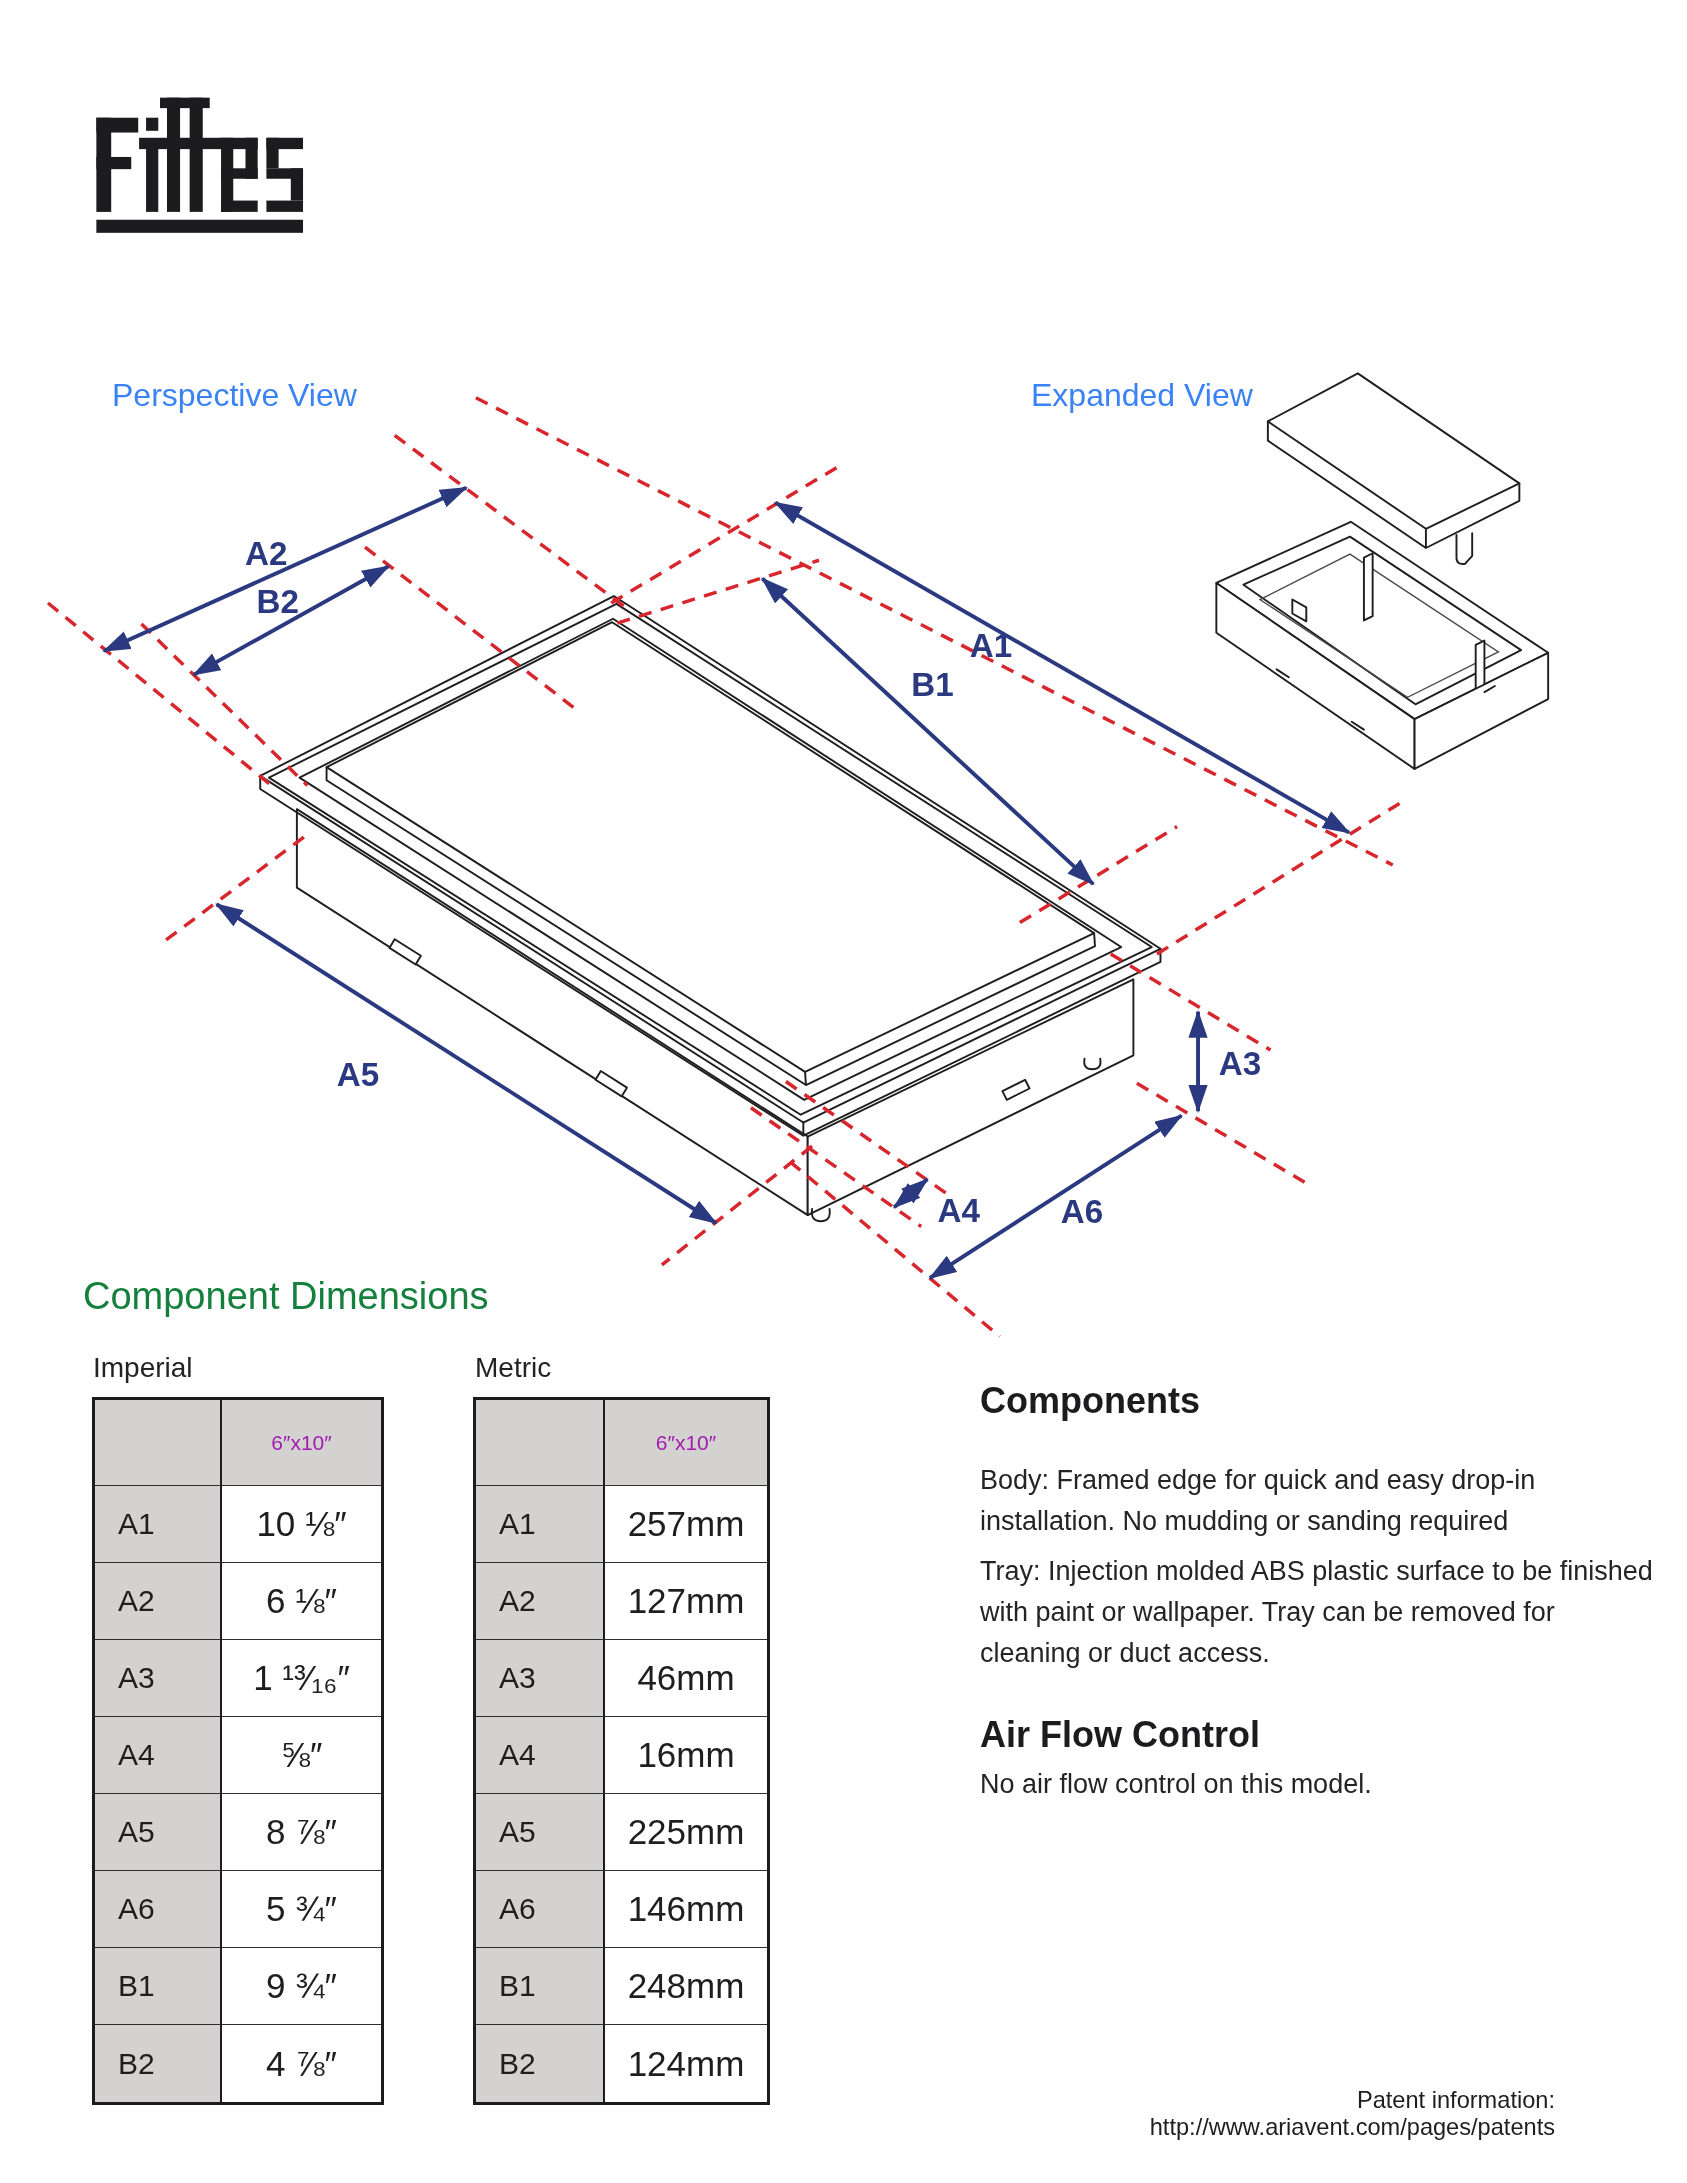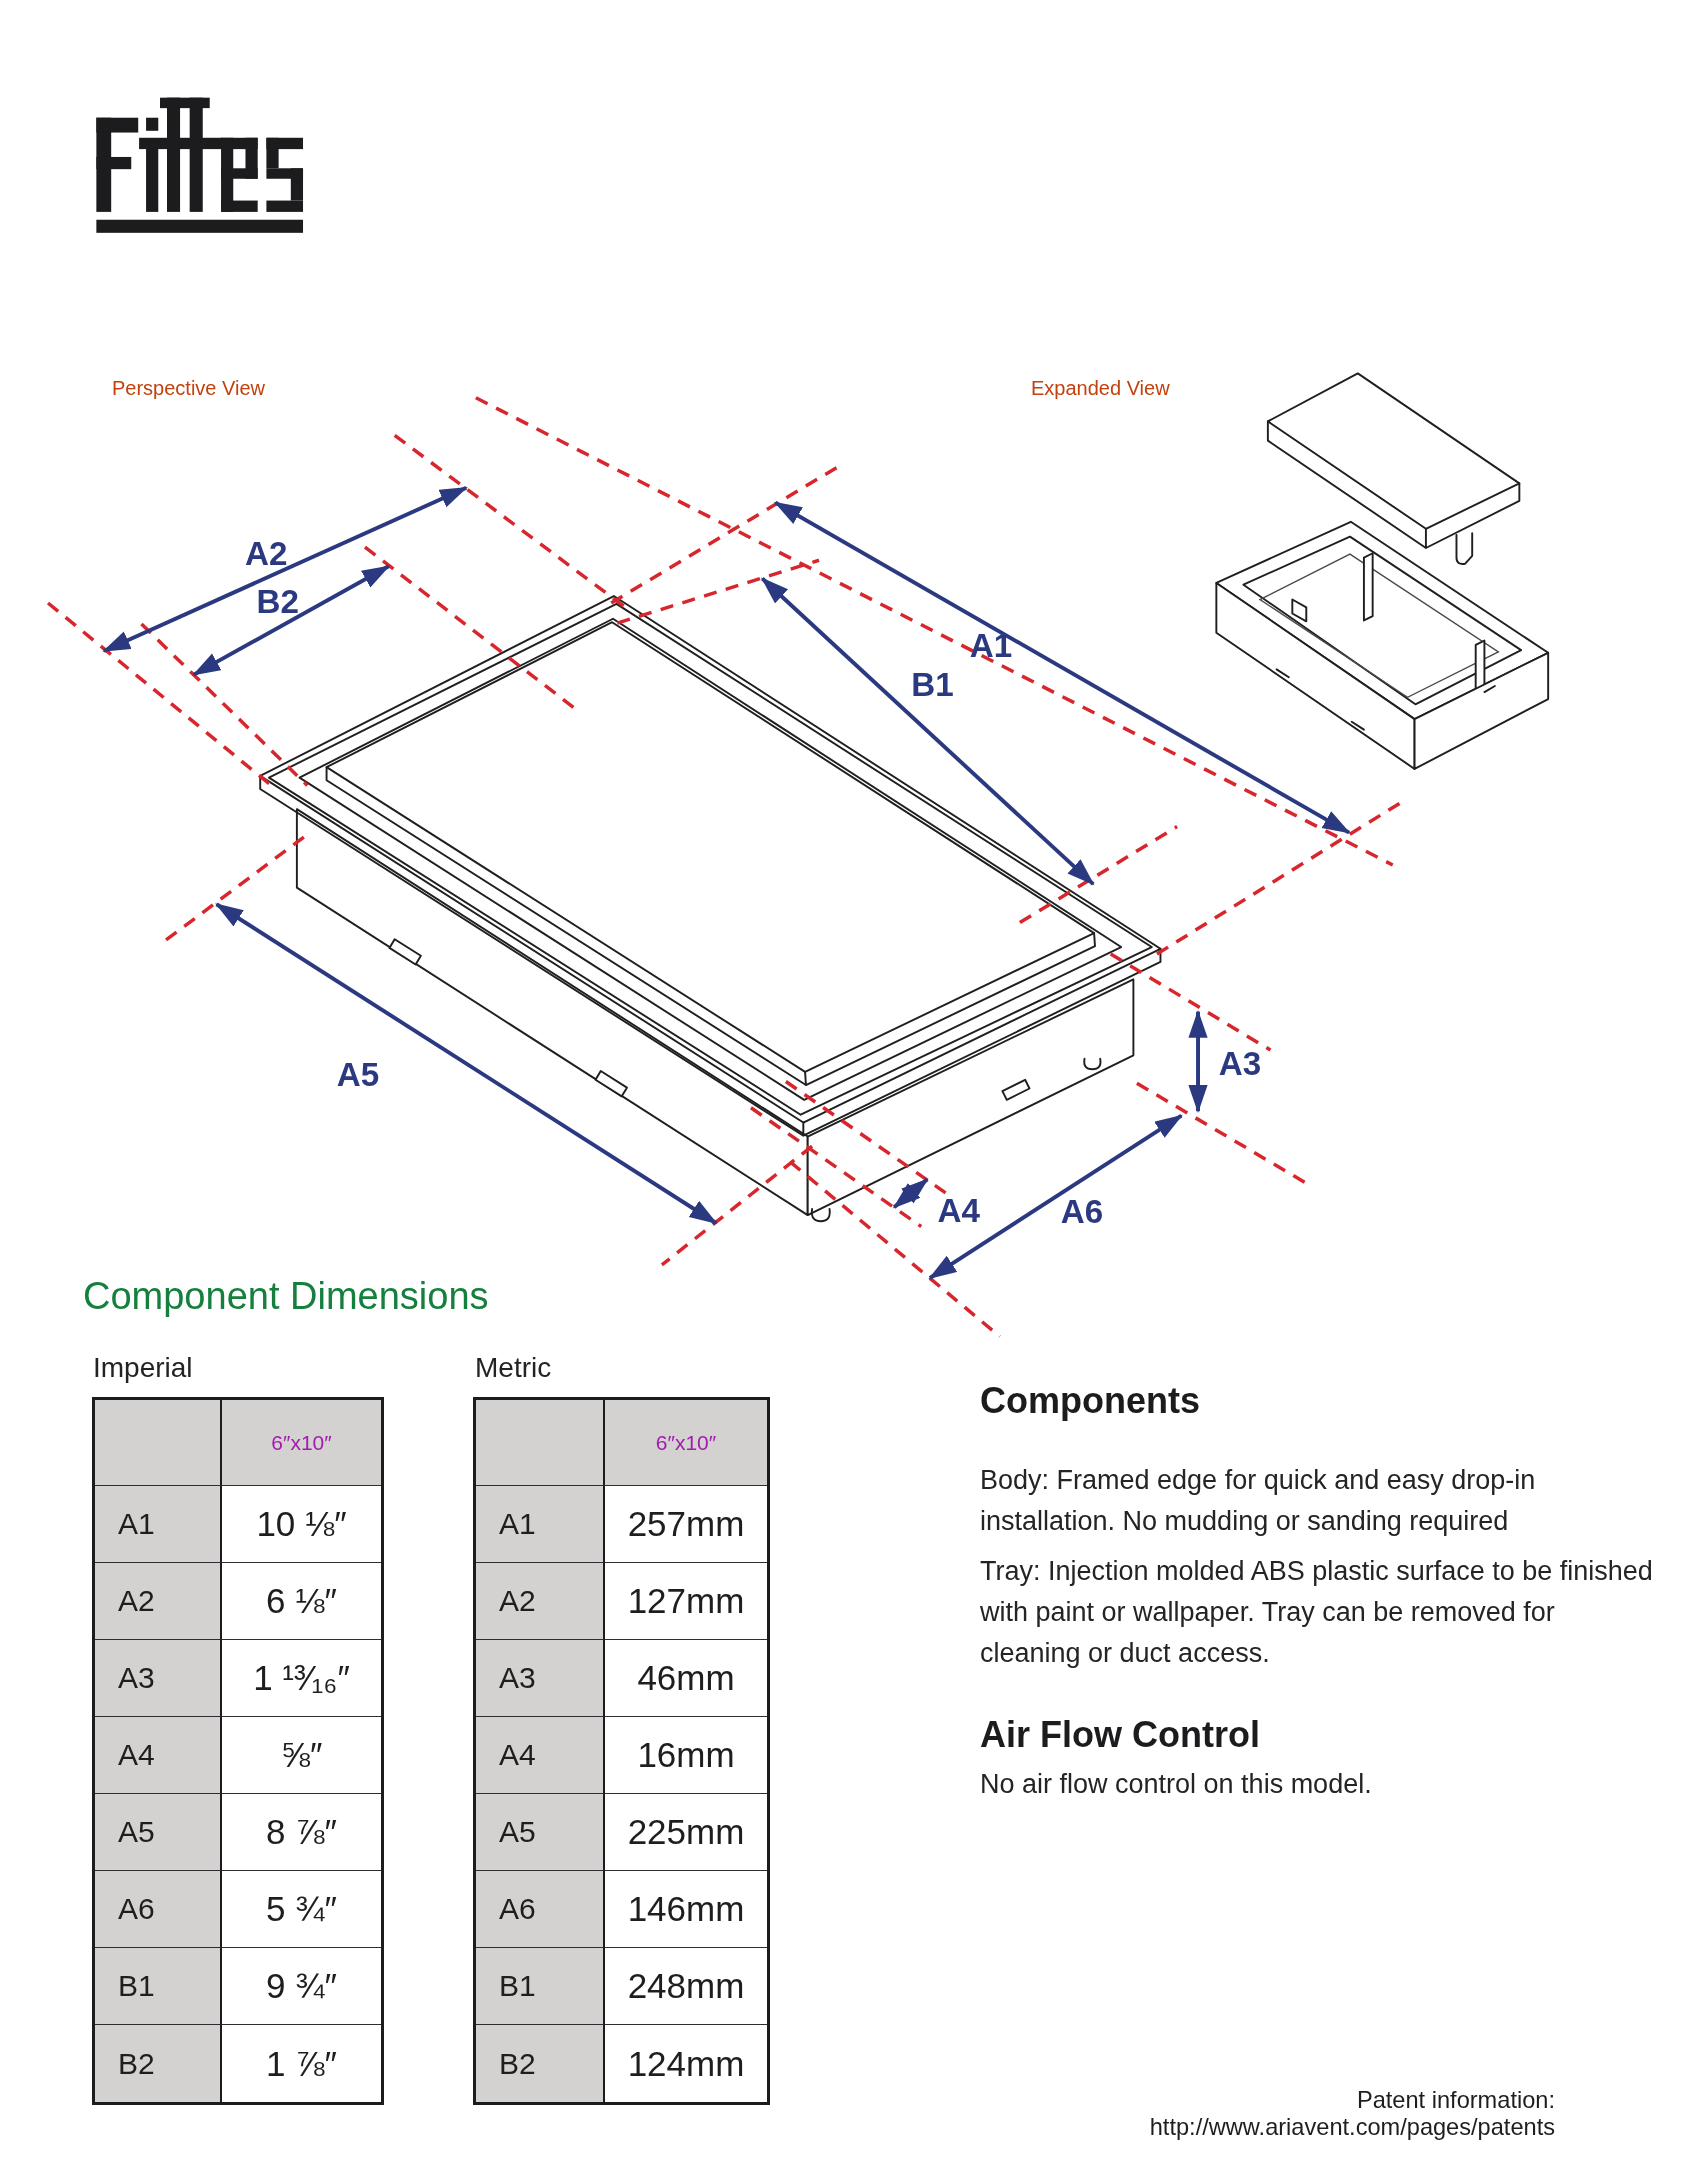--- a/index.html
+++ b/index.html
@@ -4,21 +4,21 @@
 <style>
   html,body{margin:0;padding:0;background:#888;}
   #page{
     position:relative;width:1687px;height:2184px;background:#ffffff;
     font-family:"Liberation Sans","DejaVu Sans",sans-serif;color:#232323;overflow:hidden;
   }
   .abs{position:absolute;}
   
   #title{left:0;top:213px;width:1687px;text-align:center;font-size:40px;color:#2a2a2a;letter-spacing:0;}
   #subtitle{left:0;top:260px;width:1687px;text-align:center;font-size:27px;color:#2a2a2a;}
-  .viewlabel{font-size:20px;color:#c2410c;}
+  .viewlabel{font-size:32px;color:#3b82f6;}
   #perspective-label{left:112px;top:377px;}
   #expanded-label{left:1031px;top:377px;}
   
   #drawing{left:0;top:0;width:1687px;height:2184px;pointer-events:none;}
   .ln{fill:none;stroke:#1f1f1f;stroke-width:2.2px;stroke-linejoin:round;stroke-linecap:round;}
   .lnw{fill:#ffffff;stroke:#1f1f1f;stroke-width:2.2px;stroke-linejoin:round;}
   .thin{fill:none;stroke:#4a4a4a;stroke-width:1.6px;}
   .dash{fill:none;stroke:#d8262d;stroke-width:4px;stroke-dasharray:15 11;stroke-linecap:butt;}
   .dim{stroke:#2b3a80;stroke-width:4.5px;fill:none;}
   .dimlabel{fill:#2b3a80;font-family:"Liberation Sans","DejaVu Sans",sans-serif;font-size:38px;font-weight:bold;text-anchor:middle;}
@@ -189,21 +189,21 @@
     <div class="cell val">1 ¹³⁄₁₆″</div>
     <div class="cell lab">A4</div>
     <div class="cell val">⅝″</div>
     <div class="cell lab">A5</div>
     <div class="cell val">8 ⅞″</div>
     <div class="cell lab">A6</div>
     <div class="cell val">5 ¾″</div>
     <div class="cell lab">B1</div>
     <div class="cell val">9 ¾″</div>
     <div class="cell lab lastrow">B2</div>
-    <div class="cell val lastrow">1 ⅞″</div>
+    <div class="cell val lastrow">4 ⅞″</div>
   </div>
 
   <div class="abs dim-table" id="metric-table">
     <div class="cell lab hdr"></div>
     <div class="cell hdr hval">6″x10″</div>
     <div class="cell lab">A1</div>
     <div class="cell val">257mm</div>
     <div class="cell lab">A2</div>
     <div class="cell val">127mm</div>
     <div class="cell lab">A3</div>

